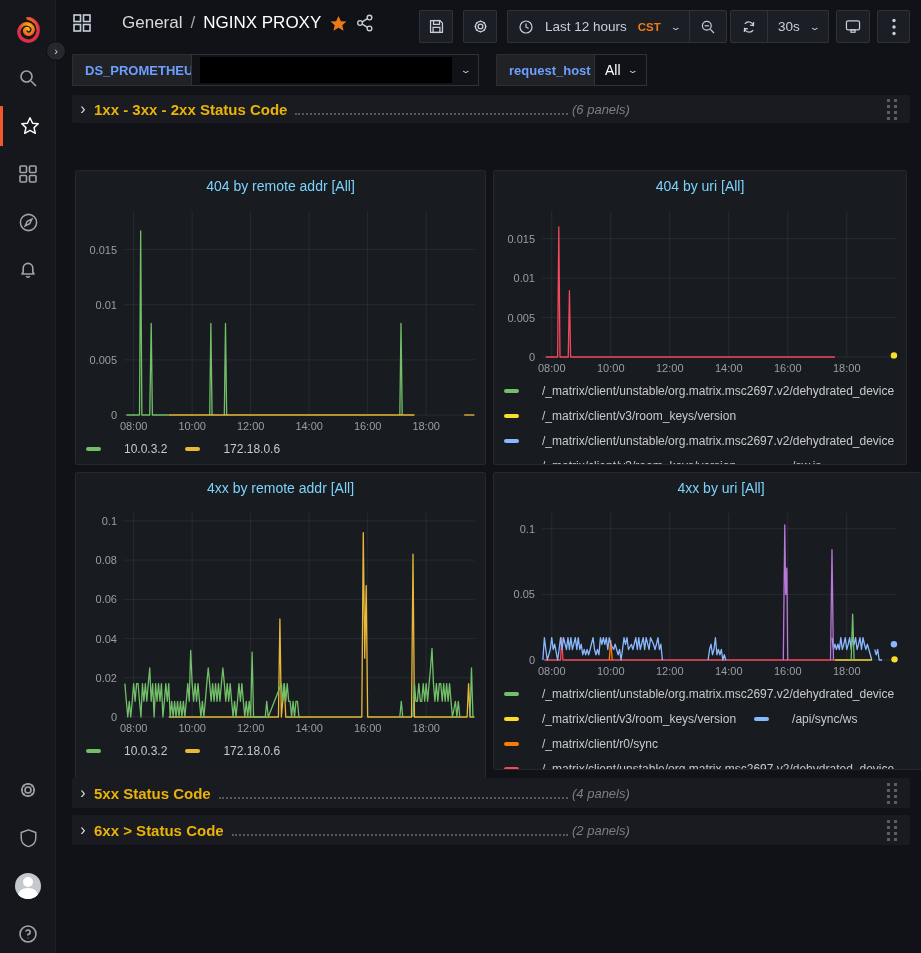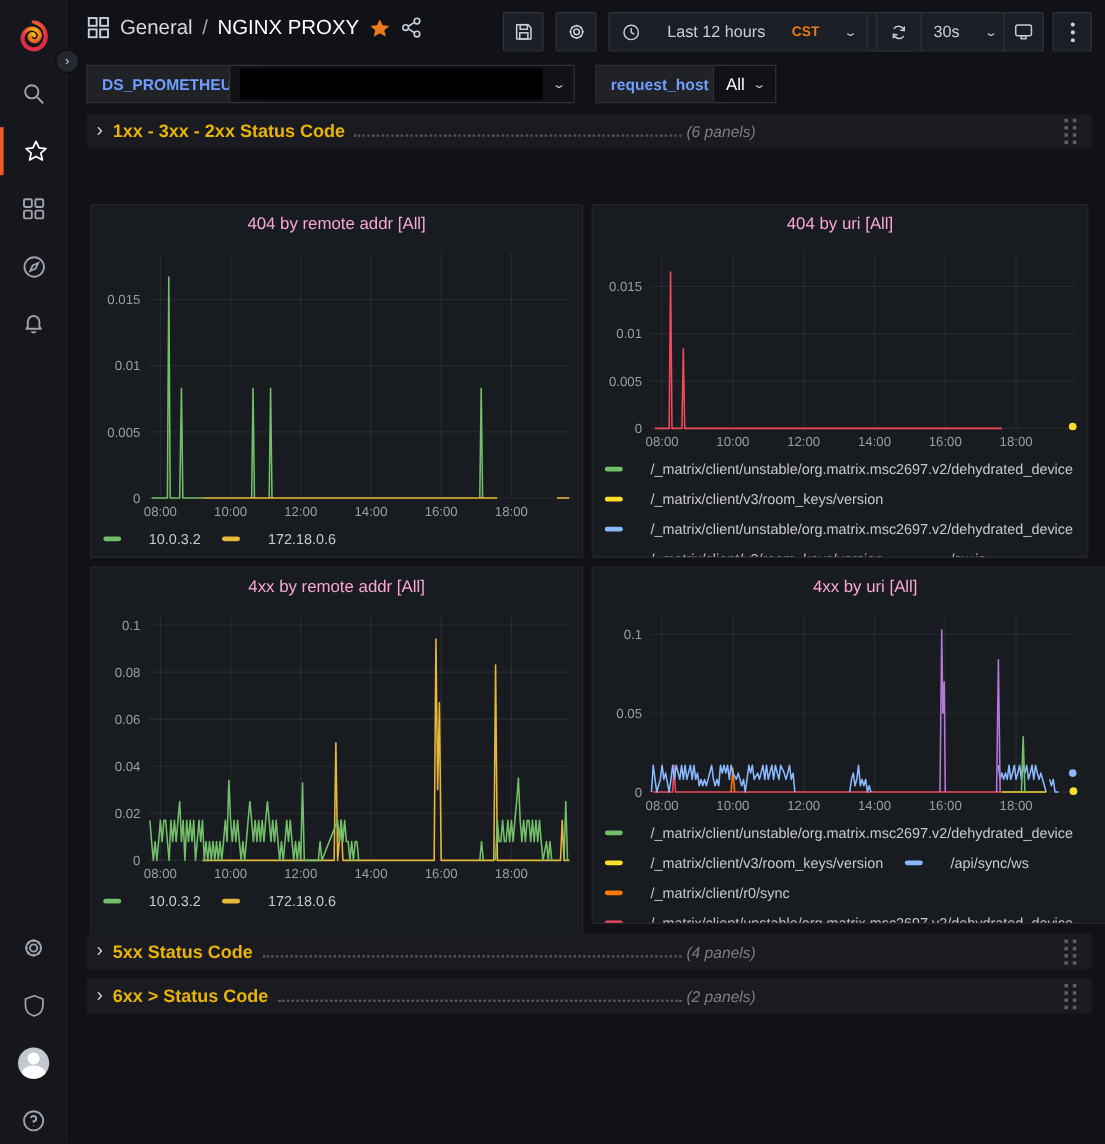--- a/index.html
+++ b/index.html
@@ -23,30 +23,30 @@
                    position:relative; overflow:hidden; }
   .avatar-circle .head { position:absolute; left:8px; top:4px; width:10px; height:10px;
                          border-radius:50%; background:#ffffff; }
   .avatar-circle .body { position:absolute; left:3px; top:15px; width:20px; height:14px;
                          border-radius:50%; background:#ffffff; }
 
   
   .topnav { position:absolute; left:56px; top:0; width:865px; height:52px; }
   .breadcrumb { position:absolute; left:16px; top:13px; display:flex; align-items:center;
                 gap:8px; font-size:17px; }
-  .breadcrumb .sect { color:#d8d9da; cursor:pointer; }
+  .breadcrumb .sect { color:#d8d9da; cursor:pointer;margin-left:22px; }
   .breadcrumb .sep { color:#9fa3ab; }
   .breadcrumb .page { color:#ffffff; cursor:pointer; }
   .nav-btn { position:absolute; top:10px; height:33px; background:#1b1e24;
              border:1px solid #2f3339; border-radius:2px; display:flex;
              align-items:center; justify-content:center; cursor:pointer; color:#c7d0d9; }
   .nav-btn svg { stroke:#c7d0d9; fill:none; stroke-width:1.5; }
   .nav-group { position:absolute; top:10px; height:33px; display:flex;
                border:1px solid #2f3339; border-radius:2px; background:#1b1e24; }
-  .nav-group .seg { display:flex; align-items:center; gap:22px; padding:0 10px;
+  .nav-group .seg { display:flex; align-items:center; gap:11px; padding:0 10px;
                     cursor:pointer; font-size:13.5px; color:#c7d0d9; }
   .nav-group .seg + .seg { border-left:1px solid #2f3339; }
   .nav-group svg { stroke:#c7d0d9; fill:none; stroke-width:1.5; }
   .tz { color:#eb7b18; font-size:11.5px; font-weight:bold; }
   .caret { font-size:9px; color:#c7d0d9; transform:scaleX(1.6); }
 
   
   .varrow { position:absolute; left:56px; top:52px; width:865px; height:42px; }
   .var-label { position:absolute; top:2px; height:32px; background:#202226;
                border:1px solid #2a2d33; display:flex; align-items:center;
@@ -66,21 +66,21 @@
   .row-dots { flex:1; border-bottom:2px dotted #55585e; margin:0 4px 3px 8px; height:1px; }
   .row-count { font-size:13px; font-style:italic; color:#7b7e84; white-space:nowrap; }
   .drag-handle { margin-left:auto; margin-right:12px; display:grid;
                  grid-template-columns:4px 4px; grid-gap:3px; }
   .drag-handle i { width:3px; height:3px; background:#5a5d63; display:block; }
 
   
   .panel { position:absolute; background:#181b1f; border:1px solid #25272d;
            border-radius:2px; overflow:hidden; }
   .panel-title { height:30px; display:flex; align-items:center; justify-content:center;
-                 font-size:14px; font-weight:500; color:#f9a8d4; cursor:pointer; }
+                 font-size:14px; font-weight:500; color:#7dd3fc; cursor:pointer; }
   .chart { display:block; }
   .legend { padding:0 10px; overflow:hidden; font-size:12px; color:#c8c9cd; }
   .legend-row { display:flex; align-items:center; gap:18px; height:25px; white-space:nowrap; overflow:hidden; }
   .legend-item { display:flex; align-items:center; gap:23px; cursor:pointer; }
   .legend-swatch { width:15px; height:4px; border-radius:2px; flex:0 0 15px; }
 </style>
 </head>
 <body>
 
 <div class="root">

